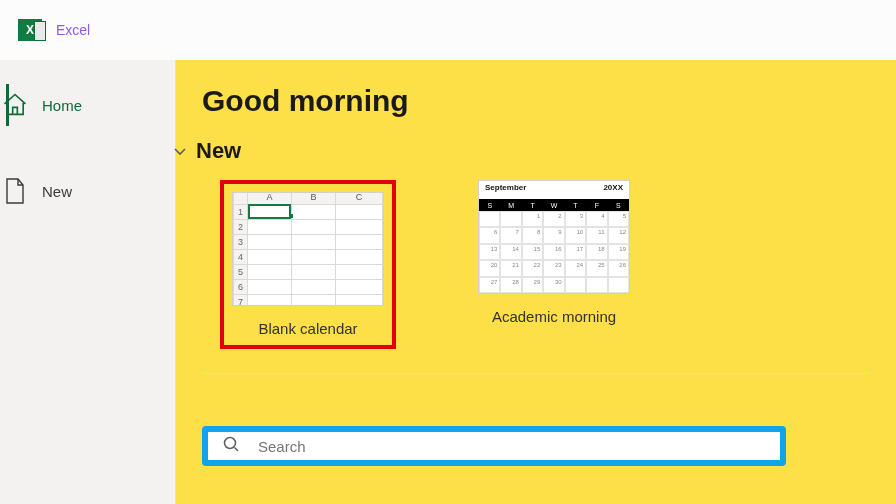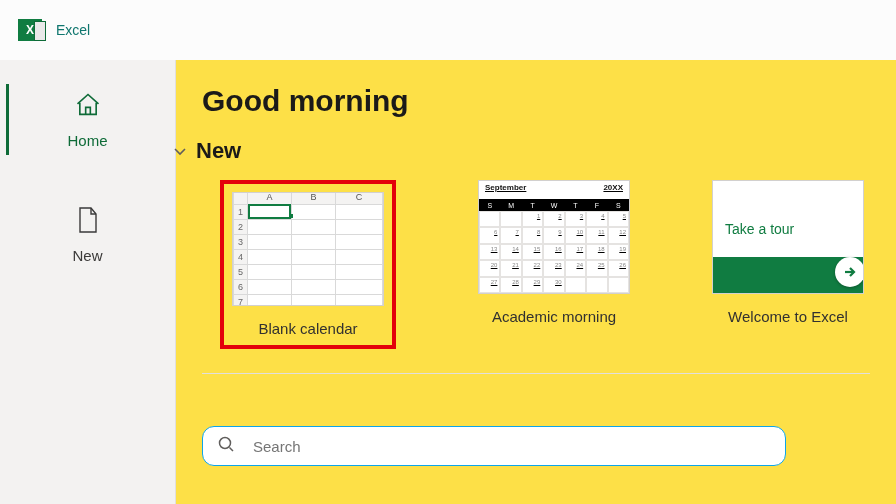--- a/index.html
+++ b/index.html
@@ -27,41 +27,40 @@
     background: #e9e9e9;
     border: 1px solid #0e6b38;
   }
   .app-icon .x {
     position: relative;
     z-index: 2;
     color: #fff;
     font-weight: 700;
     font-size: 12px;
   }
-  .app-name { color: #0f766e; font-size: 14px; }
+  .app-name { color: #8b5cf6; font-size: 14px; }
 
   .main {
     display: flex;
     height: calc(504px - 60px);
   }
 
   
   .sidebar {
     width: 175px;
     background: #f3f2f1;
     display: flex;
     flex-direction: column;
     align-items: center;
     padding-top: 30px;
     gap: 56px;
     border-right: none;
   }
   .sidebar-item {
     display: flex;
-    flex-direction: column;
     align-items: center;
     gap: 12px;
     cursor: pointer;
     width: 100%;
     position: relative;
   }
   .sidebar-item.active::before {
     content: "";
     position: absolute;
     left: 6px; top: -6px;
@@ -161,21 +160,20 @@
     content:""; position:relative; display:block; float:right;
     width:4px; height:4px; background:#107c41; margin:9px -2px 0 0;
   }
 
   
   .cal {
     width: 153px;
     height: 112px;
     display: flex;
     flex-direction: column;
-    text-decoration: underline;
   }
   .cal .cal-head {
     height: 18px;
     background: #fff;
     display:flex; justify-content:space-between; font-size:8px; padding:2px 6px;
     color:#111; font-weight:700;
   }
   .cal .cal-days {
     display:grid; grid-template-columns: repeat(7,1fr);
     background:#000; color:#fff; font-size:7px;
@@ -216,22 +214,22 @@
 
   .divider {
     height:1px; background:#e1dfdd; margin: 24px 0 0 0; width: calc(100% - 26px);
   }
 
   
   .search {
     margin-top: 52px;
     width: 584px;
     height: 40px;
-    border: 1px solid #0ea5e9;
-    border-radius: 12px;
+    border: 6px solid #0ea5e9;
+    border-radius: 4px;
     background: #fff;
     display:flex;
     align-items:center;
     padding: 0 14px;
     gap: 18px;
   }
   .search input {
     border:none; outline:none; flex:1; font-size:15px; color:#605e5c; background:transparent;
   }
   .search svg { color:#605e5c; }
@@ -397,33 +395,20 @@
                 <div>30</div>
                 <div></div>
                 <div></div>
                 <div></div>
             </div>
           </div>
         </div>
         <div class="caption">Academic morning</div>
       </div>
 
-      <div class="template">
-        <div class="welcome-thumb">
-          <div class="tour">Take a tour</div>
-          <div class="band"></div>
-          <div class="go">
-            <svg width="16" height="16" viewBox="0 0 16 16" fill="none" stroke="currentColor" stroke-width="2.2">
-              <path d="M3 8 H12"></path>
-                <path d="M8 4 L12 8 L8 12"></path>
-            </svg>
-          </div>
-        </div>
-        <div class="caption">Welcome to Excel</div>
-      </div>
 
     </div>
 
     <div class="divider"></div>
 
     <div class="search">
       <span>
         <svg width="18" height="18" viewBox="0 0 18 18" fill="none" stroke="currentColor" stroke-width="1.5">
           <circle cx="8" cy="8" r="5.5"></circle>
             <path d="M12.5 12.5 L16 16"></path>

